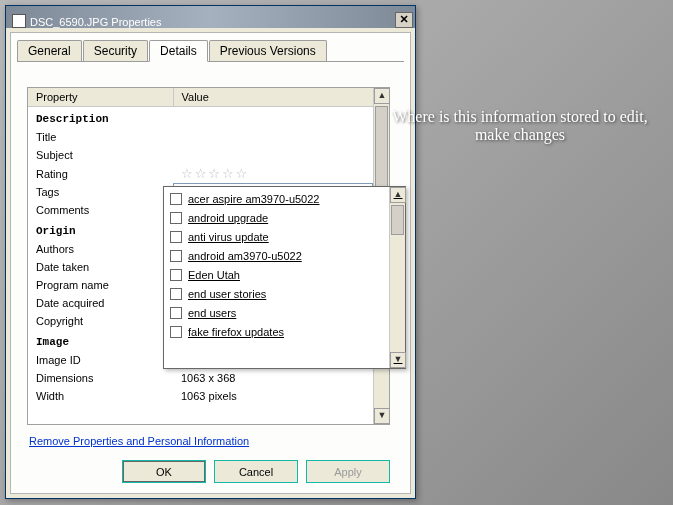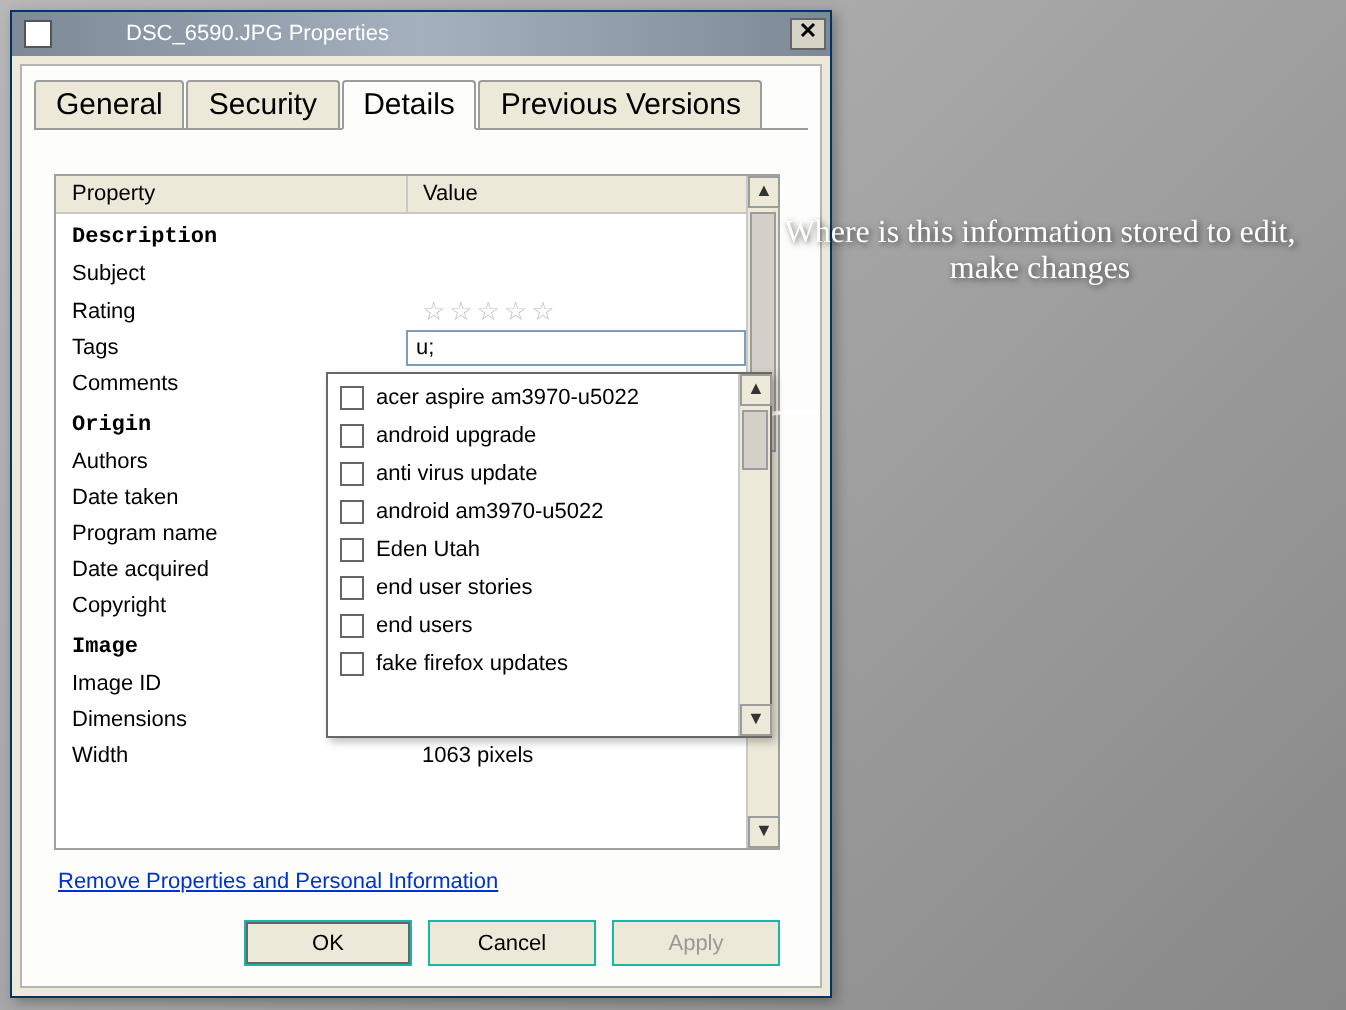--- a/index.html
+++ b/index.html
@@ -18,23 +18,23 @@
     position: absolute;
     left: 5px; top: 5px;
     width: 411px; height: 494px;
     background: #ece9d8;
     border: 1px solid #003366;
     box-shadow: 2px 2px 6px rgba(0,0,0,.3);
   }
   .titlebar {
     height: 22px;
     background: linear-gradient(90deg,#7e8998 0%,#a6b1c0 50%,#7e8998 100%);
-    display: flex; align-items: center;
+    display: flex; align-items: flex-end;
     padding: 0 2px 0 6px;
-    color: #fff; font-size: 11px; gap: 33px;
+    color: #fff; font-size: 11px;
   }
   .title-icon {
     width: 14px; height: 14px; margin-right: 4px;
     background: #fff; border:1px solid #555;
     display:inline-block;
   }
   .titlebar .title { flex: 1; }
   .close-btn {
     width: 18px; height: 16px;
     background: #d6d3c6;
@@ -56,21 +56,21 @@
     display:flex; align-items:flex-end;
     padding: 6px 6px 0 6px;
     gap: 0;
   }
   .tab {
     padding: 3px 10px;
     border: 1px solid #9c9c9c;
     border-bottom: none;
     background: #ece9d8;
     margin-right: 1px;
-    font-size: 15px;
+    font-size: 12px;
     border-radius: 2px 2px 0 0;
     cursor: pointer;
   }
   .tab.active {
     background: #fdfdfb;
     position: relative;
     top: 1px;
     border-bottom: 1px solid #fdfdfb;
     z-index: 1;
   }
@@ -111,21 +111,21 @@
     border: none;
     vertical-align: middle;
     height: 18px;
   }
   .group td {
     font-weight: bold;
     padding-top: 6px;
     padding-bottom: 3px;
     font-family: Liberation Mono, monospace;
   }
-  .valcol { width: 170px; }
+  .valcol { width: 200px; }
   .stars { color: #c0c0c0; letter-spacing: 2px; font-size: 13px; }
 
   .tags-input-cell { padding: 0 !important; }
   .tags-input {
     width: 100%; height: 18px;
     font-size: 11px;
     padding: 1px 4px;
     border: 1px solid #7f9db9;
     background:#fff;
     outline: none;
@@ -171,26 +171,27 @@
     font-size: 11px;
     cursor: pointer;
   }
   .wbtn.default { box-shadow: 0 0 0 1px #666 inset; }
   .wbtn.disabled { color: #999; cursor: default; }
 
   
   .dropdown {
     position: absolute;
     left: 163px; top: 186px;
-    width: 223px; height: 183px;
+    width: 243px; height: 183px;
     background: #fff;
     border: 1px solid #686868;
     display:flex;
     box-shadow: 2px 2px 4px rgba(0,0,0,.25);
     z-index: 5;
+    text-decoration: underline;
   }
   .dropdown .list {
     flex:1; overflow:hidden;
     padding: 2px 0;
   }
   .dropdown .item {
     display:flex; align-items:center;
     padding: 2px 6px;
     font-size: 11px;
     height: 19px;
@@ -266,20 +267,24 @@
             <tr>
               <th>Property</th>
               <th class="valcol">Value</th>
             </tr>
           </thead>
           <tbody>
             <tr class="group">
                 <td colspan="2">Description</td>
               </tr>
 
+            <tr>
+                <td>Title</td>
+                <td></td>
+              </tr>
             <tr>
                 <td>Subject</td>
                 <td></td>
               </tr>
             <tr>
                 <td>Rating</td>
                 <td class="stars">☆☆☆☆☆</td>
               </tr>
             <tr>
                 <td>Tags</td>

